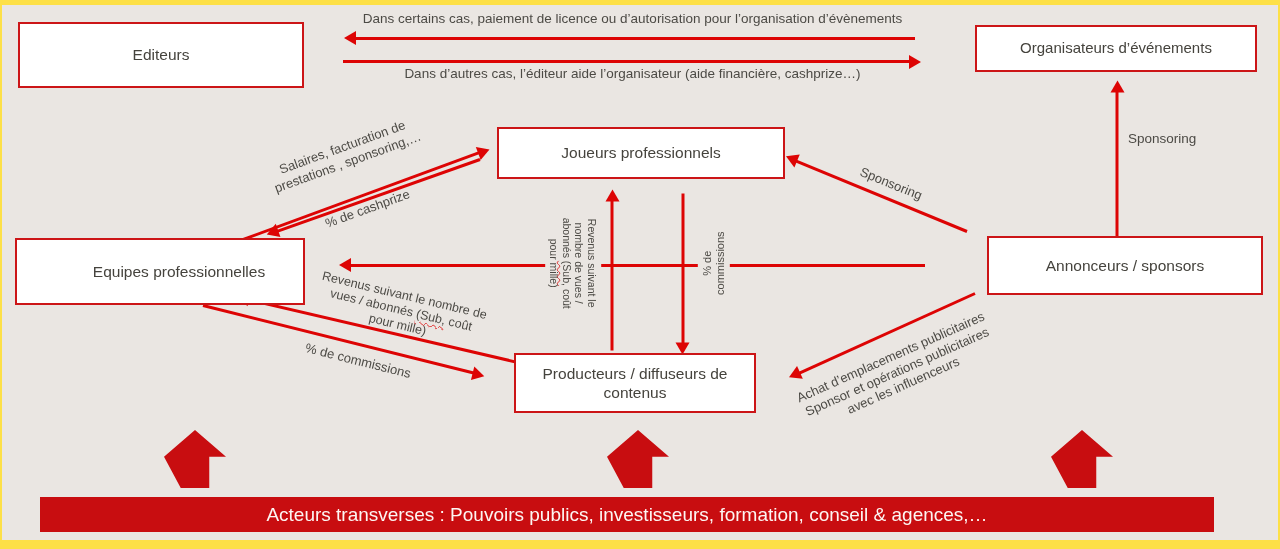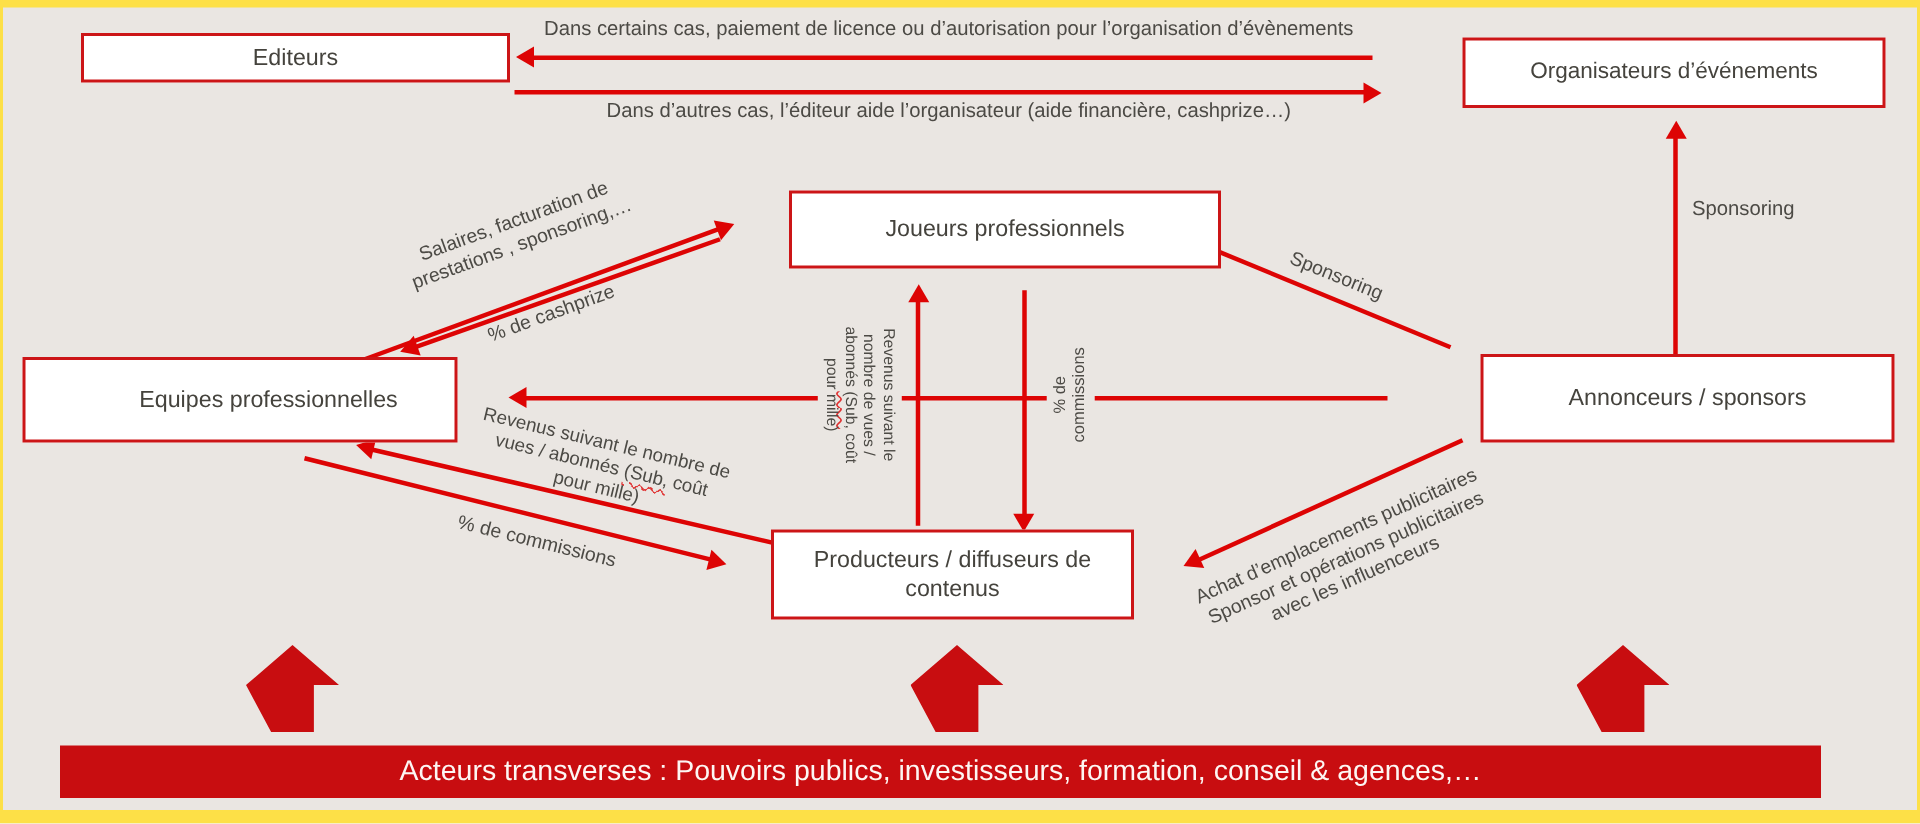--- a/index.html
+++ b/index.html
@@ -111,24 +111,24 @@
   <div class="lbl" style="left:306px;top:288px;width:190px;font-size:12.5px;transform:rotate(13.5deg);"><span>Revenus suivant le nombre de
 vues / abonnés </span><span class="wavy">(Sub,</span><span> coût
 pour mille)</span></div>
 
   <div class="lbl" style="left:293px;top:353px;width:130px;font-size:13px;transform:rotate(14deg);">% de commissions</div>
 
   <div class="lbl" style="left:788px;top:348px;width:218px;font-size:13px;transform:rotate(-24deg);">Achat d’emplacements publicitaires
 Sponsor et opérations publicitaires
 avec les influenceurs</div>
 
-  <div class="box" style="left:18px;top:22px;width:286px;height:33px;margin-left:36px;">Editeurs</div>
+  <div class="box" style="left:18px;top:22px;width:286px;height:66px;">Editeurs</div>
   <div class="box" style="left:975px;top:25px;width:282px;height:47px;font-size:15px;">Organisateurs d’événements</div>
-  <div class="box" style="left:497px;top:127px;width:288px;height:52px;margin-left:29px;">Joueurs professionnels</div>
-  <div class="box" style="left:15px;top:238px;width:290px;height:57px;padding-left:38px;">Equipes professionnelles</div>
+  <div class="box" style="left:497px;top:127px;width:288px;height:52px;">Joueurs professionnels</div>
+  <div class="box" style="left:15px;top:238px;width:290px;height:67px;padding-left:38px;">Equipes professionnelles</div>
   <div class="box" style="left:967px;top:236px;width:276px;height:59px;margin-left:20px;">Annonceurs / sponsors</div>
   <div class="box" style="left:514px;top:353px;width:242px;height:60px;">Producteurs / diffuseurs de
 contenus</div>
 
   <div class="block-arrow" style="left:164px;top:430px;"></div>
   <div class="block-arrow" style="left:607px;top:430px;"></div>
   <div class="block-arrow" style="left:1051px;top:430px;"></div>
 
   <div class="banner">
     <span>Acteurs transverses : Pouvoirs publics, investisseurs, formation, conseil &amp; agences,…</span>

